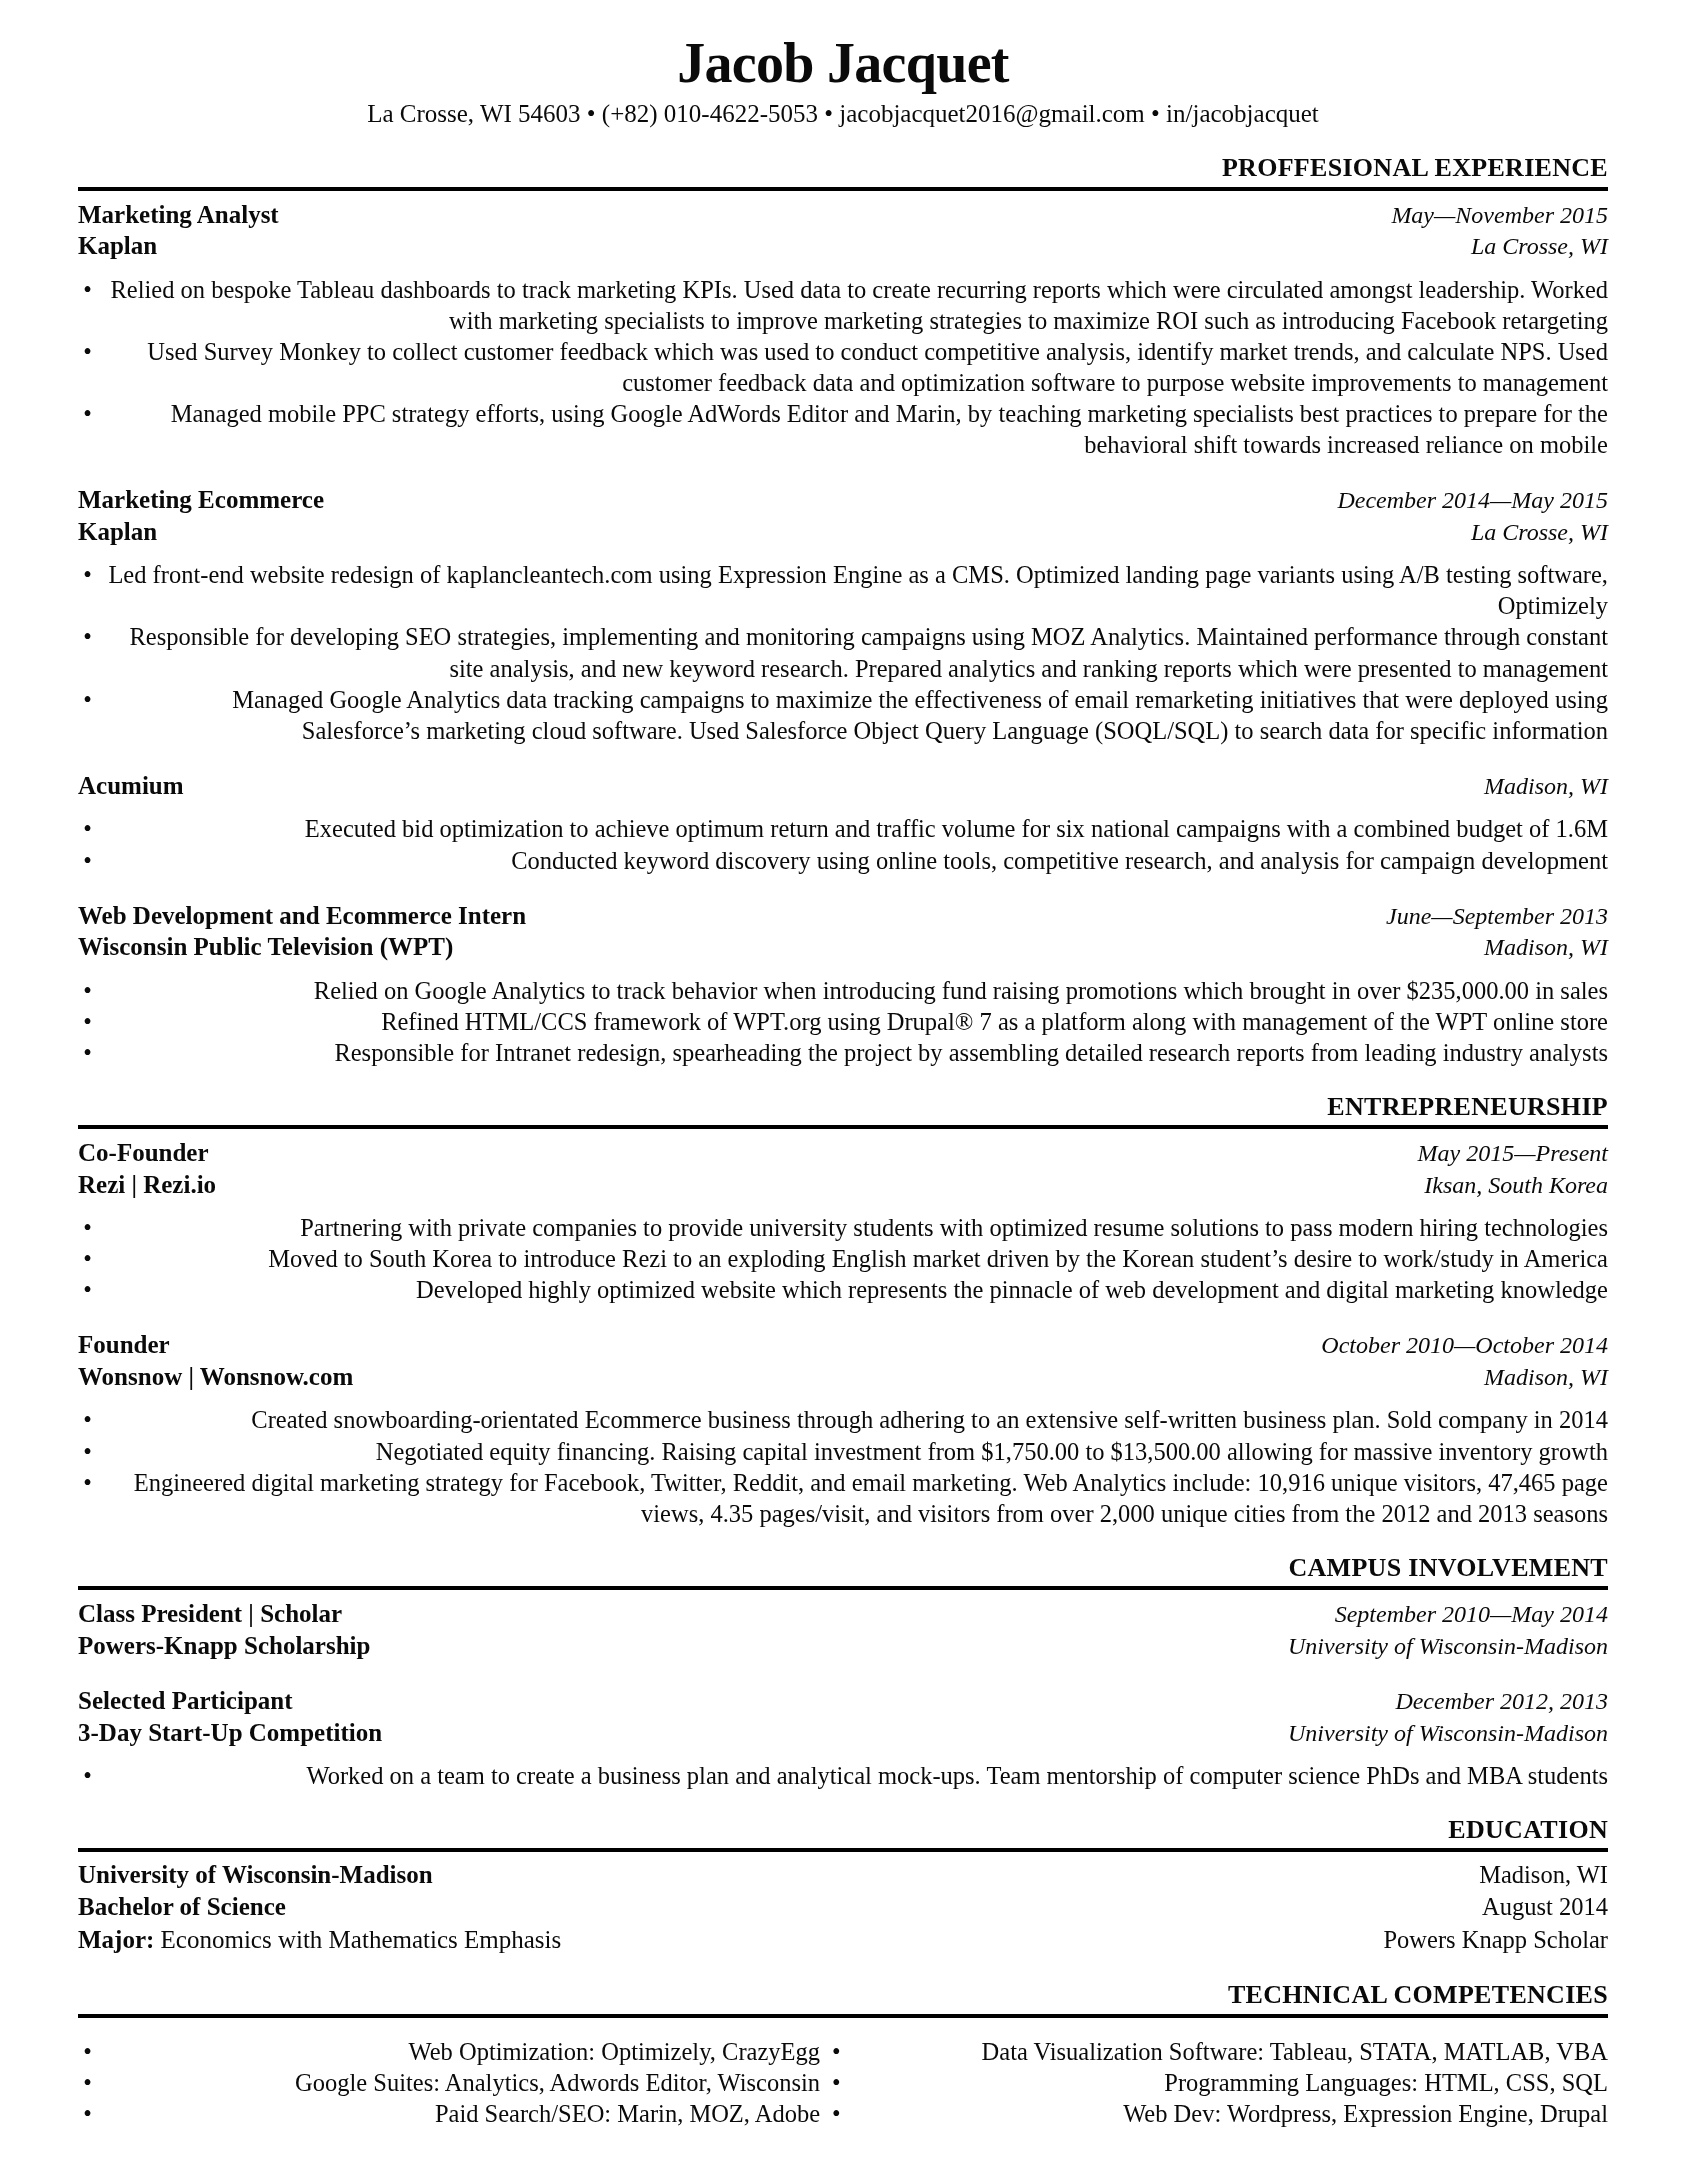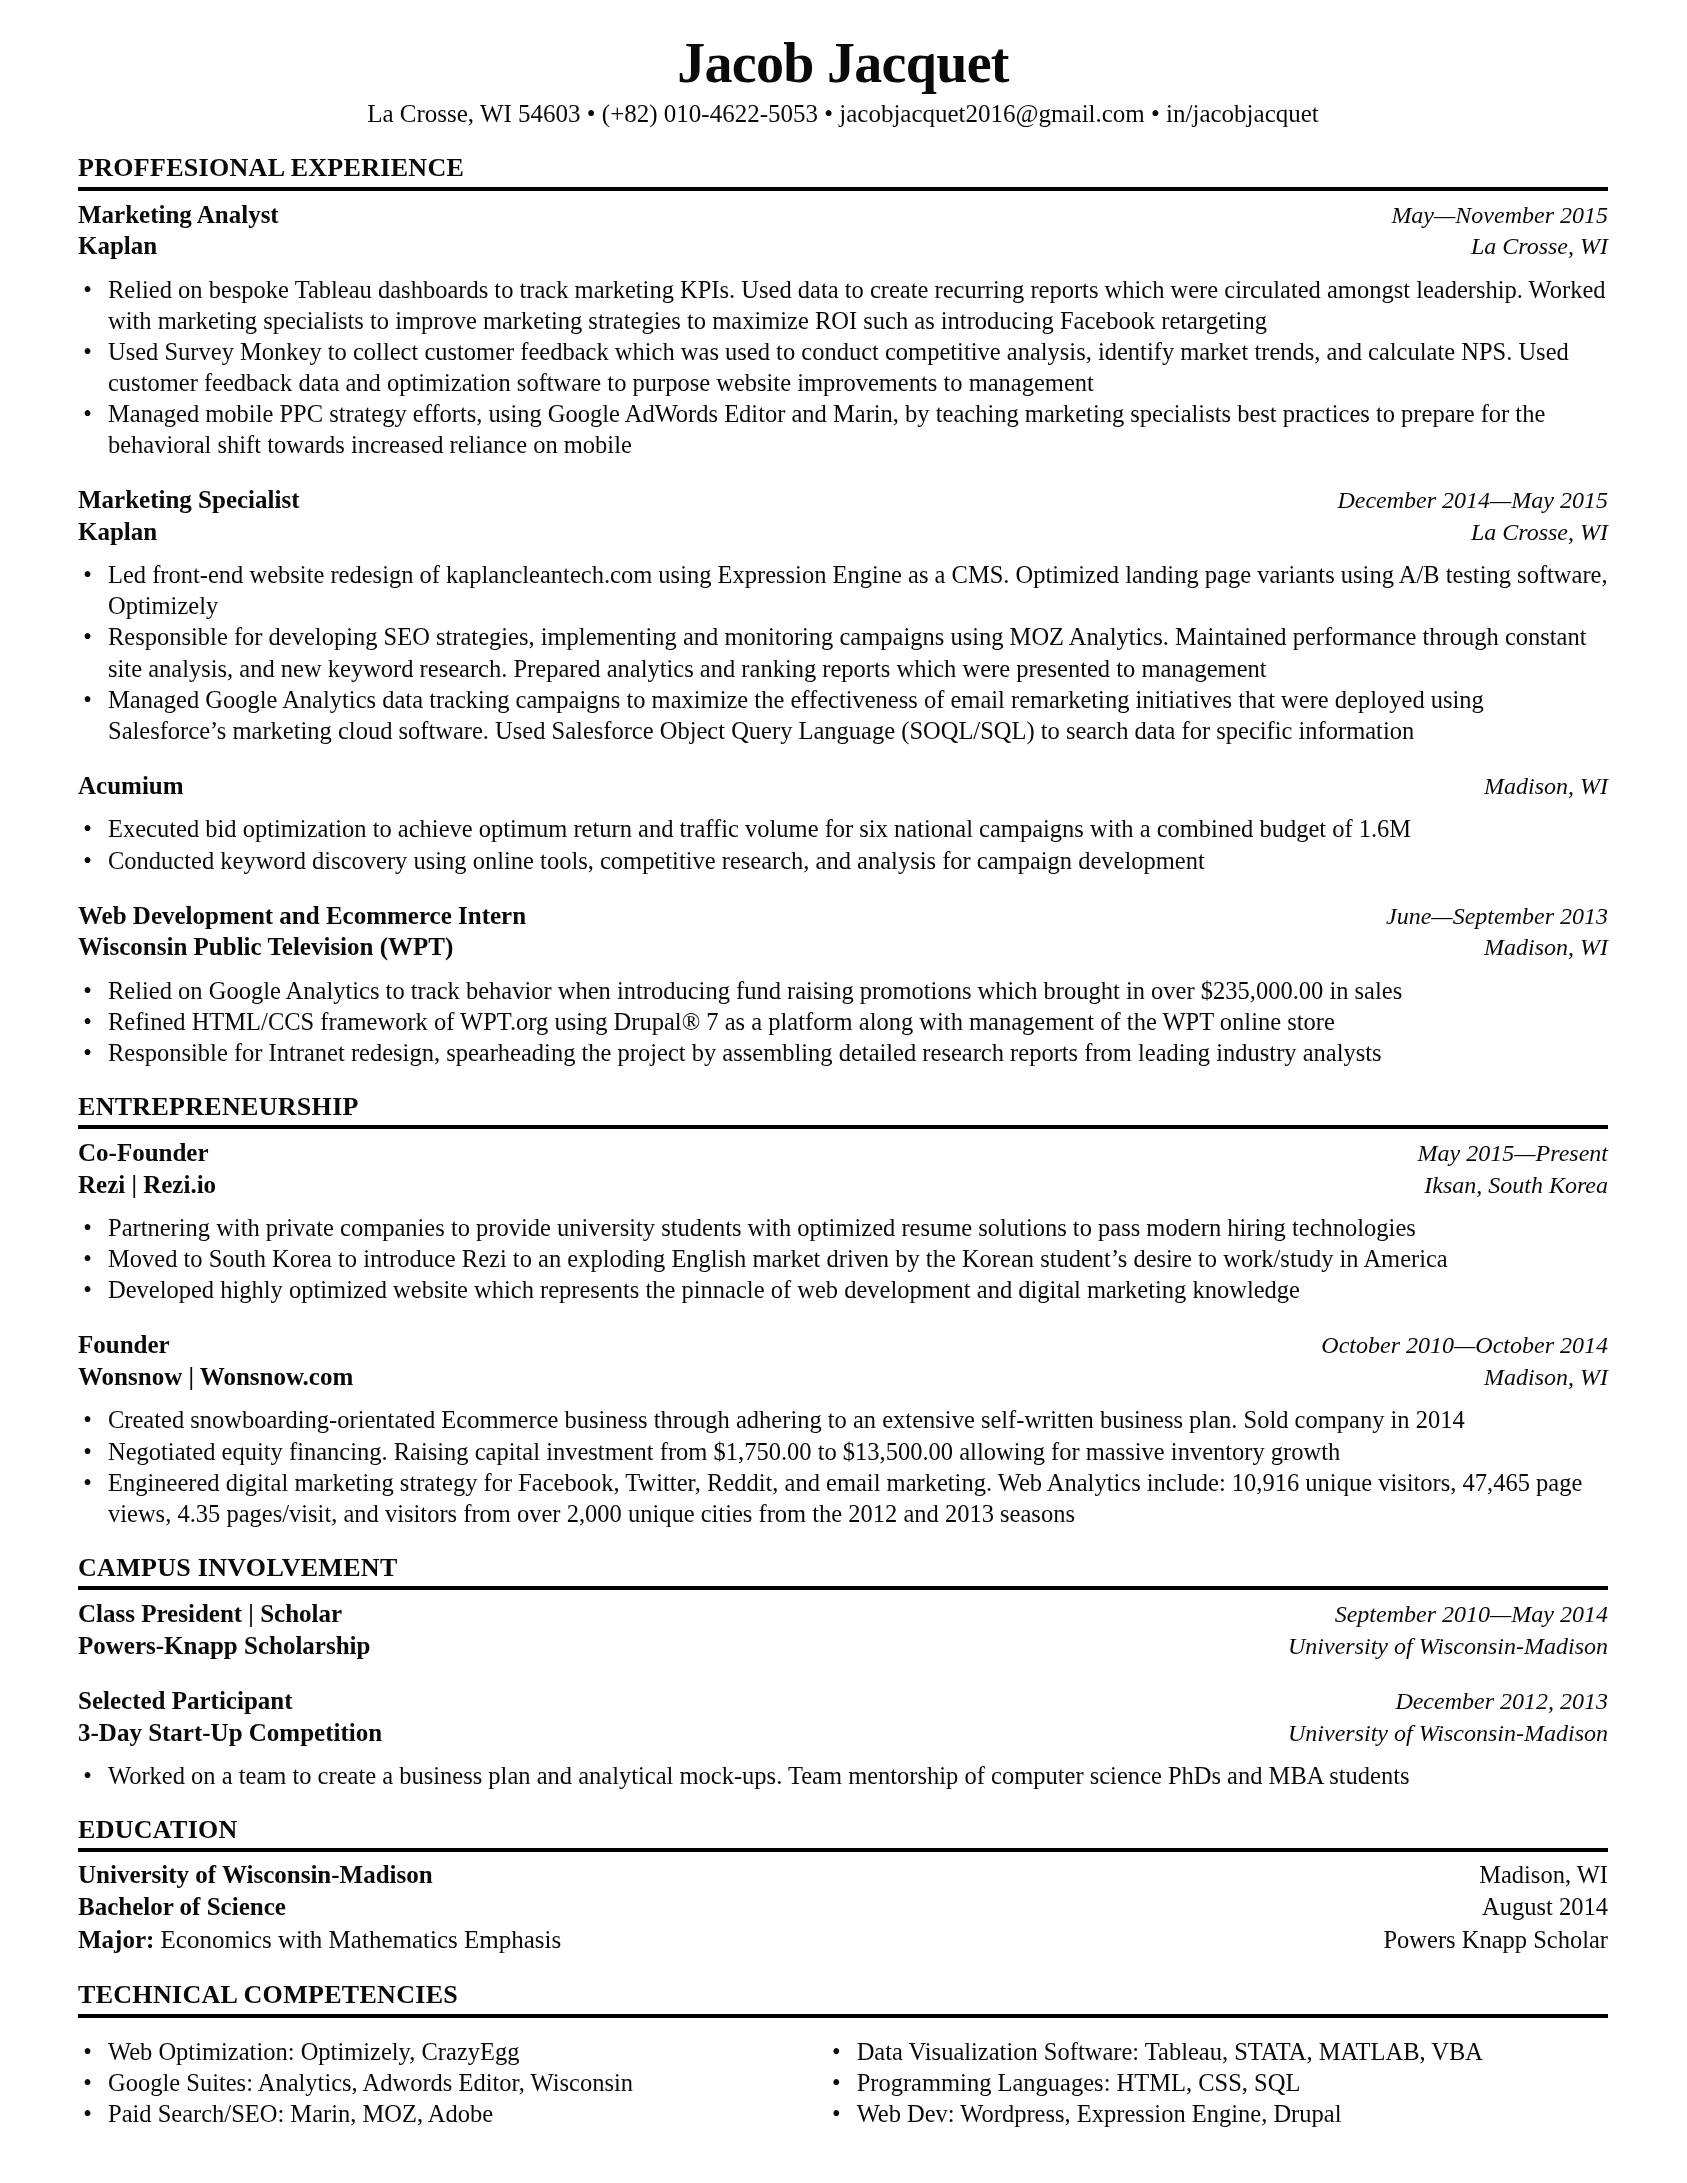--- a/index.html
+++ b/index.html
@@ -26,21 +26,21 @@
     line-height: 1.05;
     letter-spacing: -0.7px;
   }
   .contact-line {
     font-size: 25px;
     margin-top: 6.6px;
     line-height: 1.2;
   }
 
   
-  section { margin-top: 24px; }
+  section { margin-top: 24px; text-align: right; }
   .sec-title {
     font-size: 26px;
     font-weight: 700;
     letter-spacing: 0.3px;
     padding-bottom: 3.3px;
     border-bottom: 4px solid #000;
     line-height: 1.15;
   }
 
   
@@ -124,21 +124,21 @@
       </div>
       <ul class="bullets">
         <li>Relied on bespoke Tableau dashboards to track marketing KPIs. Used data to create recurring reports which were circulated amongst leadership. Worked with marketing specialists to improve marketing strategies to maximize ROI such as introducing Facebook retargeting</li>
         <li>Used Survey Monkey to collect customer feedback which was used to conduct competitive analysis, identify market trends, and calculate NPS. Used customer feedback data and optimization software to purpose website improvements to management</li>
         <li>Managed mobile PPC strategy efforts, using Google AdWords Editor and Marin, by teaching marketing specialists best practices to prepare for the behavioral shift towards increased reliance on mobile</li>
       </ul>
     </article>
 
     <article class="entry">
       <div class="row">
-        <span class="role">Marketing Specialist</span>
+        <span class="role">Marketing Ecommerce</span>
         <span class="dates">December 2014—May 2015</span>
       </div>
       <div class="row">
         <span class="org">Kaplan</span>
         <span class="loc">La Crosse, WI</span>
       </div>
       <ul class="bullets">
         <li>Led front-end website redesign of kaplancleantech.com using Expression Engine as a CMS. Optimized landing page variants using A/B testing software, Optimizely</li>
         <li>Responsible for developing SEO strategies, implementing and monitoring campaigns using MOZ Analytics. Maintained performance through constant site analysis, and new keyword research. Prepared analytics and ranking reports which were presented to management</li>
         <li>Managed Google Analytics data tracking campaigns to maximize the effectiveness of email remarketing initiatives that were deployed using Salesforce’s marketing cloud software. Used Salesforce Object Query Language (SOQL/SQL) to search data for specific information</li>

